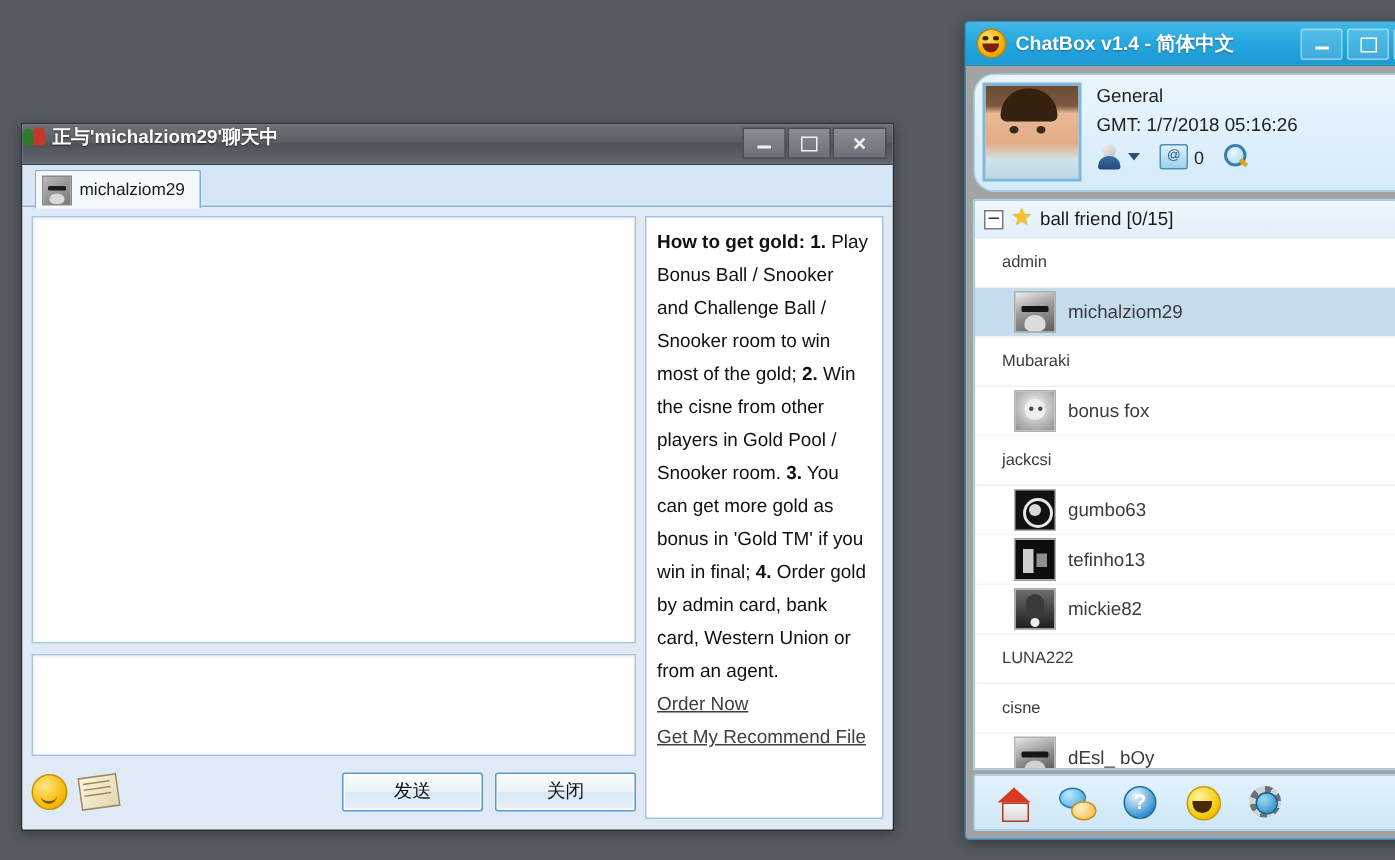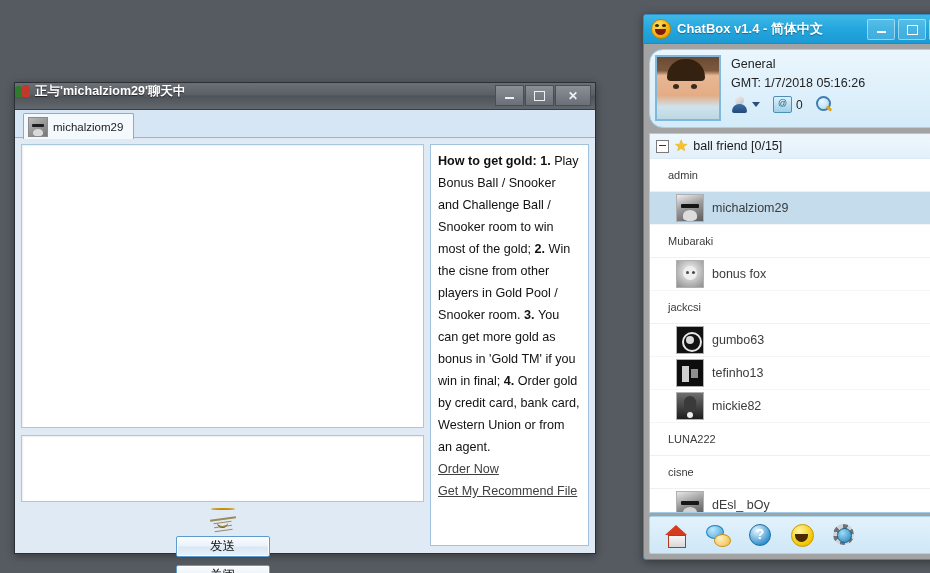--- a/index.html
+++ b/index.html
@@ -78,21 +78,21 @@
     background: #fff; border: 1px solid #a8c8e0;
     box-shadow: inset 1px 1px 2px rgba(0,0,0,.07);
   }
   #chat-input {
     height: 68px; margin-top: 7px;
     background: #fff; border: 1px solid #a8c8e0;
     box-shadow: inset 1px 1px 2px rgba(0,0,0,.07);
   }
   #chat-actions {
     height: 38px; margin-top: 6px;
-    display: flex; align-items: center; gap: 8px; flex-direction: column;
+    display: flex; align-items: center; gap: 8px;
   }
   .emoji-btn {
     width: 22px; height: 22px; border-radius: 50%;
     background: radial-gradient(circle at 35% 30%, #ffe680, #f5b600 70%, #d99200);
     border: 1px solid #c98f00; position: relative; cursor: pointer;
   }
   .emoji-btn::after {
     content:""; position:absolute; left:5px; top:12px; width:11px; height:5px;
     border-bottom:2px solid #8a5a00; border-radius:0 0 8px 8px;
   }
@@ -412,21 +412,21 @@
           <button class="cn-button">发送</button>
           <button class="cn-button">关闭</button>
         </div>
       </div>
 
       <div id="chat-gold">
         <b>How to get gold:</b>
         <span style="font-weight:bold">1.</span><span> Play Bonus Ball / Snooker and Challenge Ball / Snooker room to win most of the gold;</span>
         <span style="font-weight:bold">2.</span><span> Win the cisne from other players in Gold Pool / Snooker room.</span>
         <span style="font-weight:bold">3.</span><span> You can get more gold as bonus in 'Gold TM' if you win in final;</span>
-        <span style="font-weight:bold">4.</span><span> Order gold by credit card, bank card, Western Union or from an agent.</span>
+        <span style="font-weight:bold">4.</span><span> Order gold by admin card, bank card, Western Union or from an agent.</span>
         <span class="gold-links-wrap">
           <a class="gold-link">Order Now</a>
           <a class="gold-link">Get My Recommend File</a>
         </span>
       </div>
     </div>
   </div>
 
   <div id="chatbox-window">
     <div id="cb-titlebar">

